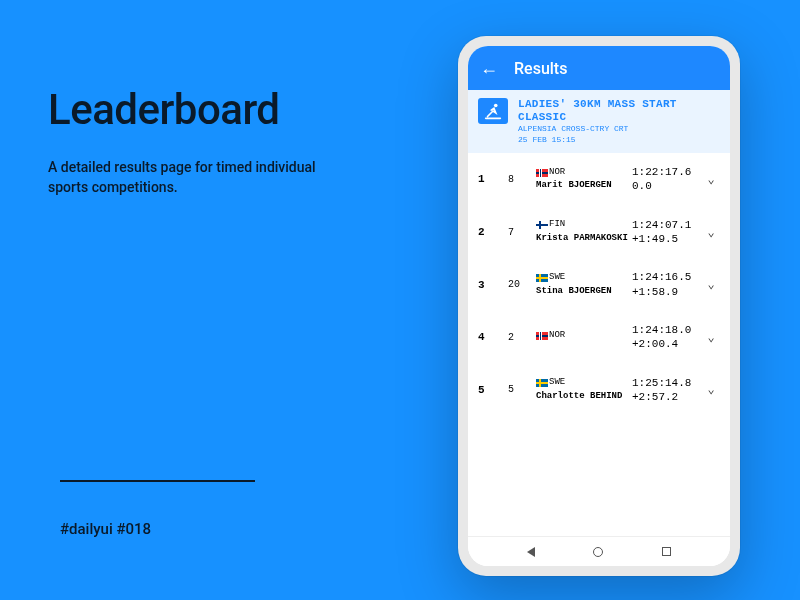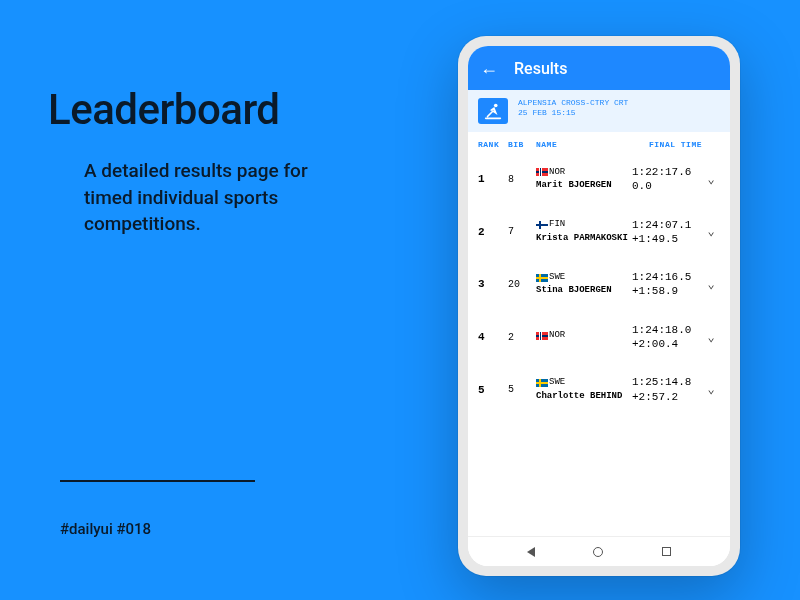--- a/index.html
+++ b/index.html
@@ -18,25 +18,24 @@
     width: 300px;
   }
   .left-title {
     font-size: 42px;
     font-weight: 500;
     color: #0a1a2a;
     margin-bottom: 24px;
     letter-spacing: -0.5px;
   }
   .left-desc {
-    font-size: 19px;
+    font-size: 14px;
     color: #0a1a2a;
     line-height: 1.4;
     font-weight: 500;
-    margin-left: 36px;
   }
   .left-rule {
     position: absolute;
     left: 60px;
     top: 480px;
     width: 195px;
     height: 2px;
     background: #0a1a2a;
   }
   .left-hash {
@@ -258,32 +257,26 @@
     <div class="event-header">
       <div class="event-icon">
         <svg viewBox="0 0 24 20">
             <g fill="#fff">
               <circle cx="15" cy="4" r="2"></circle>
               <path d="M4 18 L20 18 M6 16 L12 10 L15 12 L13 7 L10 9" stroke="#fff" stroke-width="1.8" fill="none" stroke-linecap="round"></path>
             </g>
           </svg>
       </div>
       <div class="event-text">
+        <div class="event-title">LADIES' 30KM MASS START CLASSIC</div>
         <div class="event-sub">ALPENSIA CROSS-CTRY CRT</div>
         <div class="event-sub">25 FEB 15:15</div>
       </div>
     </div>
 
-    <div class="table-head">
-      <span class="col-rank">RANK</span>
-      <span class="col-bib">BIB</span>
-      <span class="col-name">NAME</span>
-      <span class="col-time">FINAL TIME</span>
-      <span class="col-expand"></span>
-    </div>
 
     <div class="results-list" id="results-list">
         <div class="result-row">
           <div class="r-rank">1</div>
           <div class="r-bib">8</div>
           <div class="r-name">
             <div class="r-country">
               <span class="flag flag-nor"></span>
               <span>NOR</span>
             </div>

